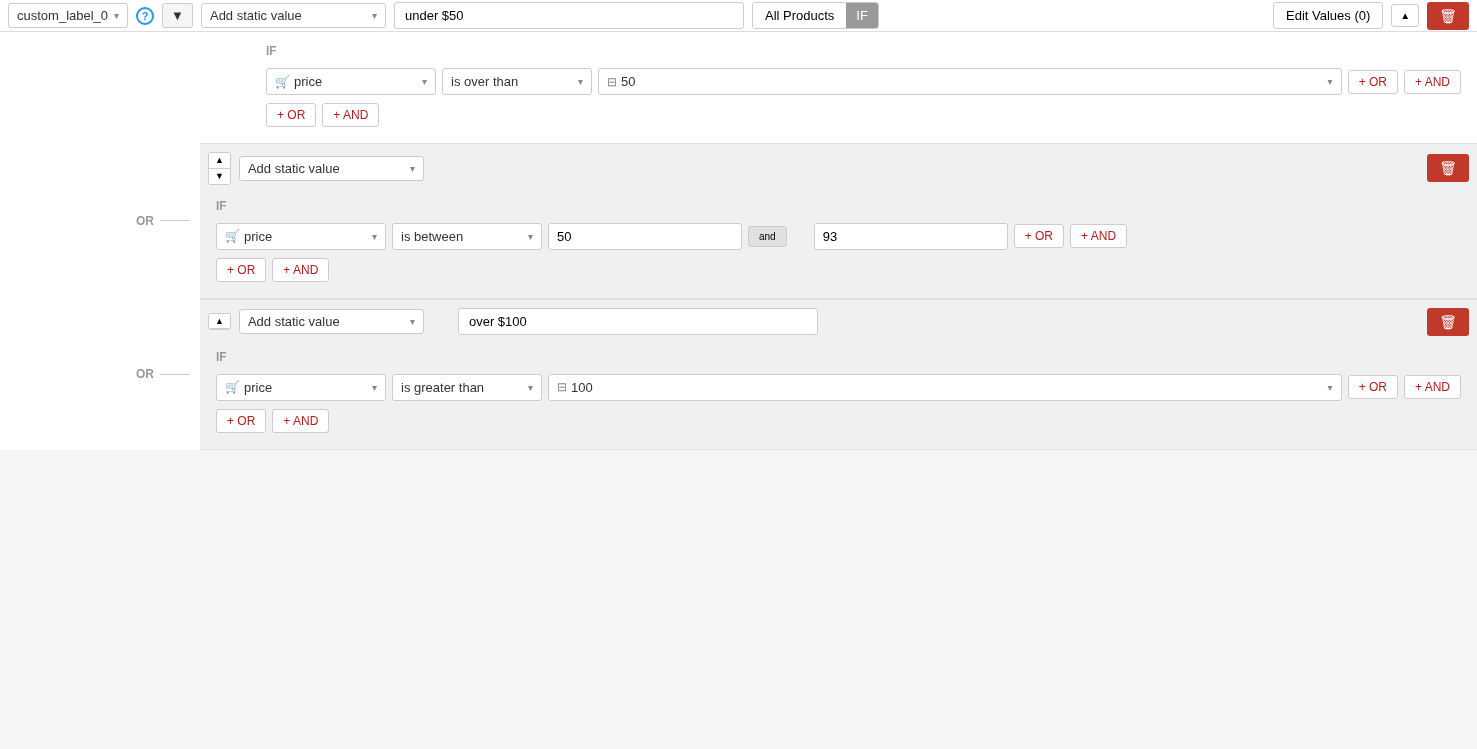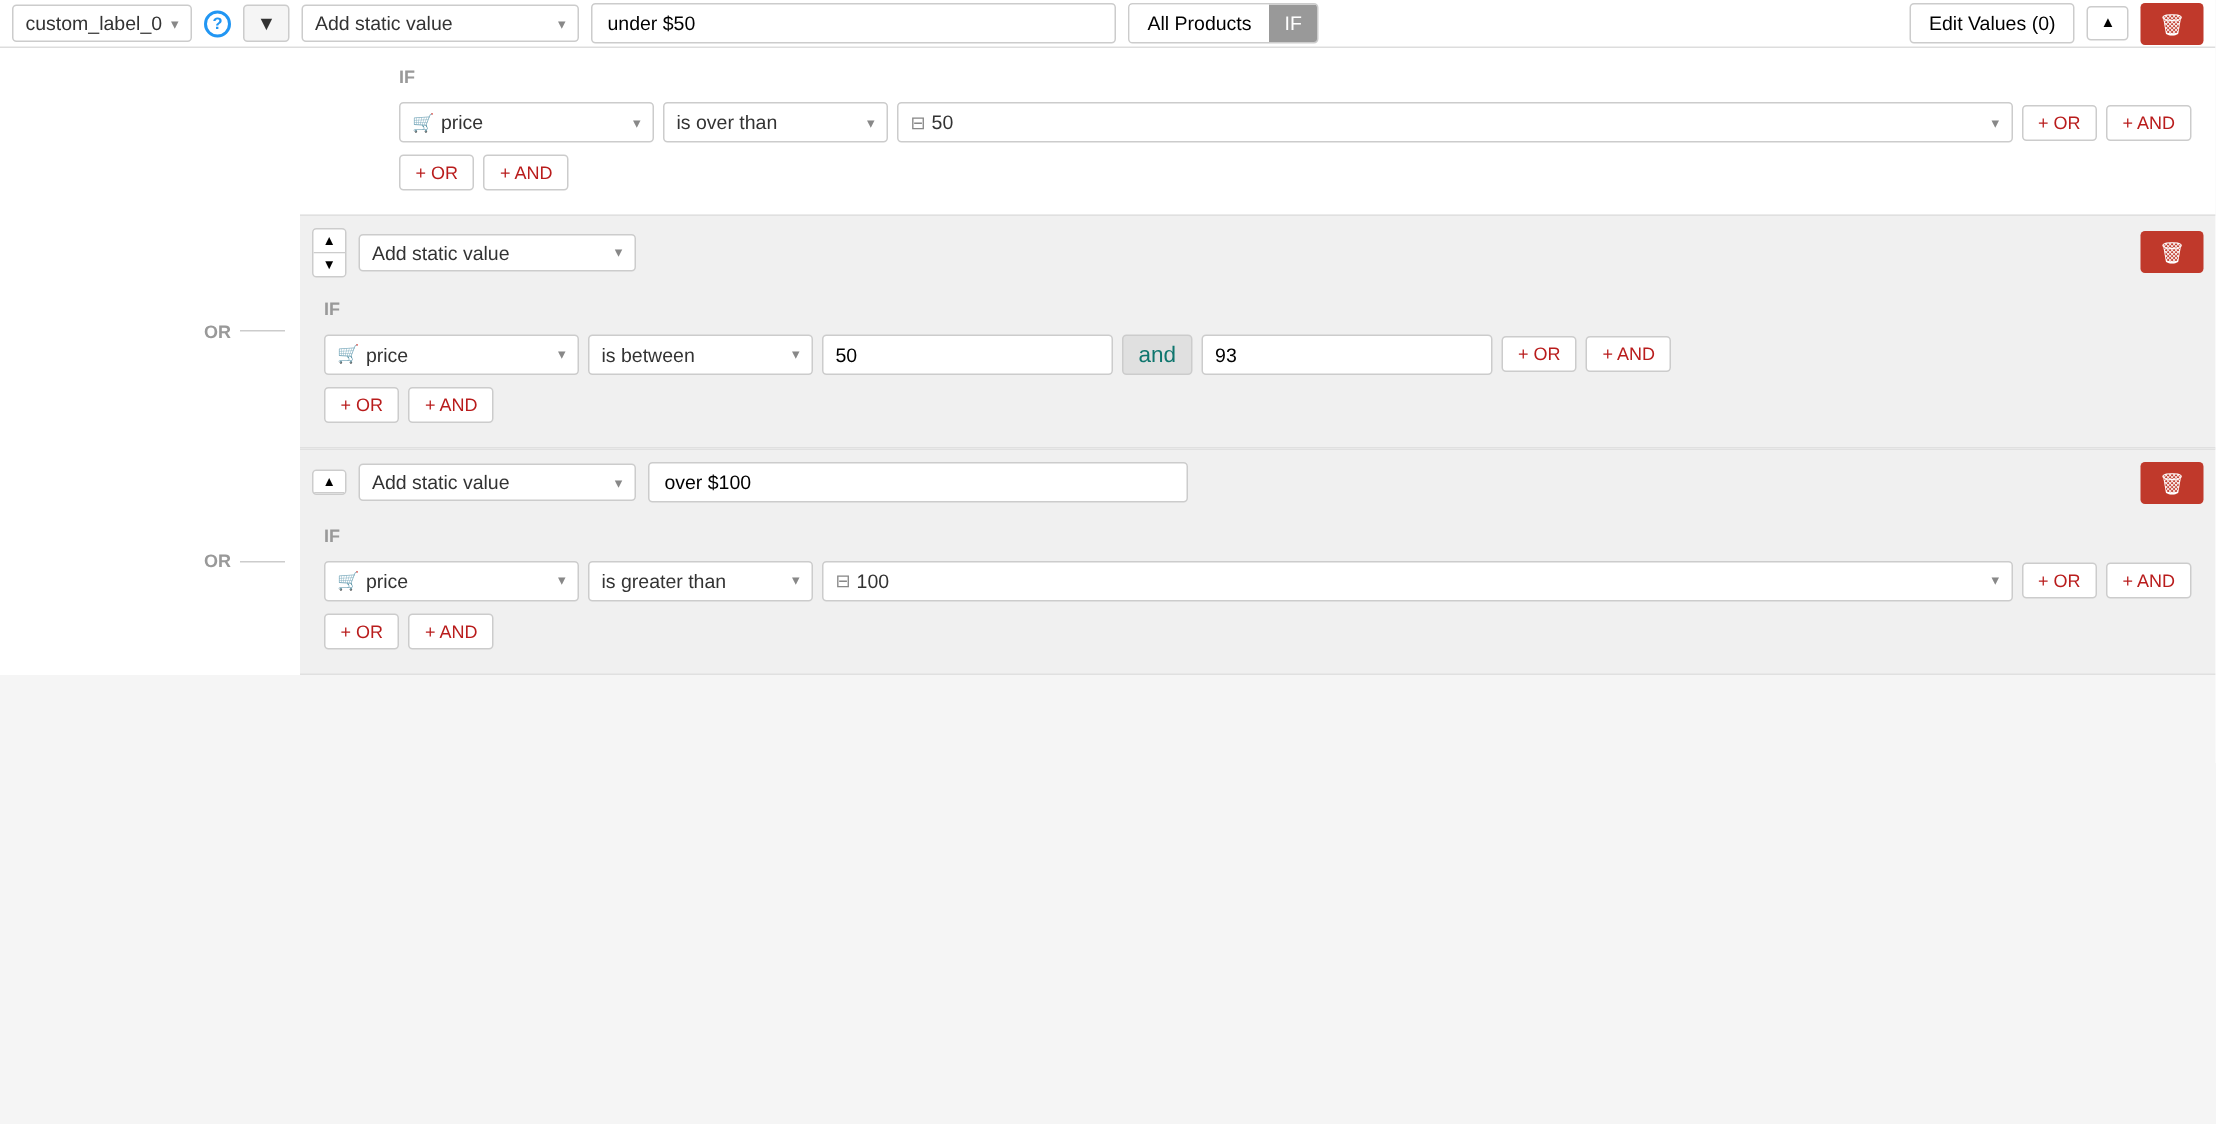--- a/index.html
+++ b/index.html
@@ -199,22 +199,22 @@
       display: flex;
       gap: 6px;
       margin-top: 6px;
     }
 
     .and-divider {
       padding: 4px 10px;
       background: #e0e0e0;
       border: 1px solid #ccc;
       border-radius: 3px;
-      font-size: 15px;
-      color: #0f766e;
+      font-size: 10px;
+      color: #000000;
     }
 
     .between-value {
       border: 1px solid #ccc;
       border-radius: 3px;
       padding: 5px 8px;
       background: #fff;
       font-size: 13px;
       min-width: 80px;
     }
@@ -316,21 +316,21 @@
             <span style="font-size:12px;">🛒</span>
             <span>price</span>
             <span class="dropdown-arrow">▾</span>
           </div>
           <div class="operator-select">
             <span>is between</span>
             <span class="dropdown-arrow">▾</span>
           </div>
           <input type="text" class="between-value" style="border: 1px solid rgb(204, 204, 204); border-radius: 3px; padding: 5px 8px; font-size: 13px; min-width: 80px; background: rgb(255, 255, 255);" value="50">
           <div class="and-divider">and</div>
-          <input type="text" class="between-second" style="border: 1px solid rgb(204, 204, 204); border-radius: 3px; padding: 5px 8px; font-size: 13px; min-width: 130px; background: rgb(255, 255, 255);" value="93">
+          <input type="text" class="between-second" style="border: 1px solid rgb(204, 204, 204); border-radius: 3px; padding: 5px 8px; font-size: 13px; min-width: 130px; background: rgb(255, 255, 255); margin-left: 21px;" value="93">
           <button class="or-btn">+ OR</button>
           <button class="and-btn">+ AND</button>
         </div>
         <div class="or-and-row">
           <button class="or-btn">+ OR</button>
           <button class="and-btn">+ AND</button>
         </div>
       </div>
     </div>
   </div>
@@ -342,21 +342,21 @@
     </div>
     <div style="flex:1; background:#f0f0f0; border-top:1px solid #e0e0e0; border-bottom:1px solid #e0e0e0;">
       <div style="display:flex; align-items:center; padding:8px 8px 8px 8px; gap:8px;">
         <div class="up-down-group">
           <button>▲</button>
         </div>
         <div class="add-static-select" style="min-width:185px;">
           <span>Add static value</span>
           <span style="margin-left:auto; font-size:10px; color:#888;">▾</span>
         </div>
-        <input type="text" class="value-input" style="padding: 5px 10px; border: 1px solid rgb(204, 204, 204); border-radius: 3px; font-size: 13px; max-width: 360px;" value="over $100">
+        <input type="text" class="value-input" style="padding: 5px 10px; border: 1px solid rgb(204, 204, 204); border-radius: 3px; font-size: 13px; max-width: 360px; margin-left: 26px;" value="over $100">
         <div style="flex:1;"></div>
         <button class="delete-btn-red">🗑</button>
       </div>
 
       <div style="padding: 6px 16px 16px 16px;">
         <div style="font-size:12px; color:#999; font-weight:bold; margin-bottom:10px;">IF</div>
         <div class="condition-row">
           <div class="condition-select">
             <span style="font-size:12px;">🛒</span>
             <span>price</span>

